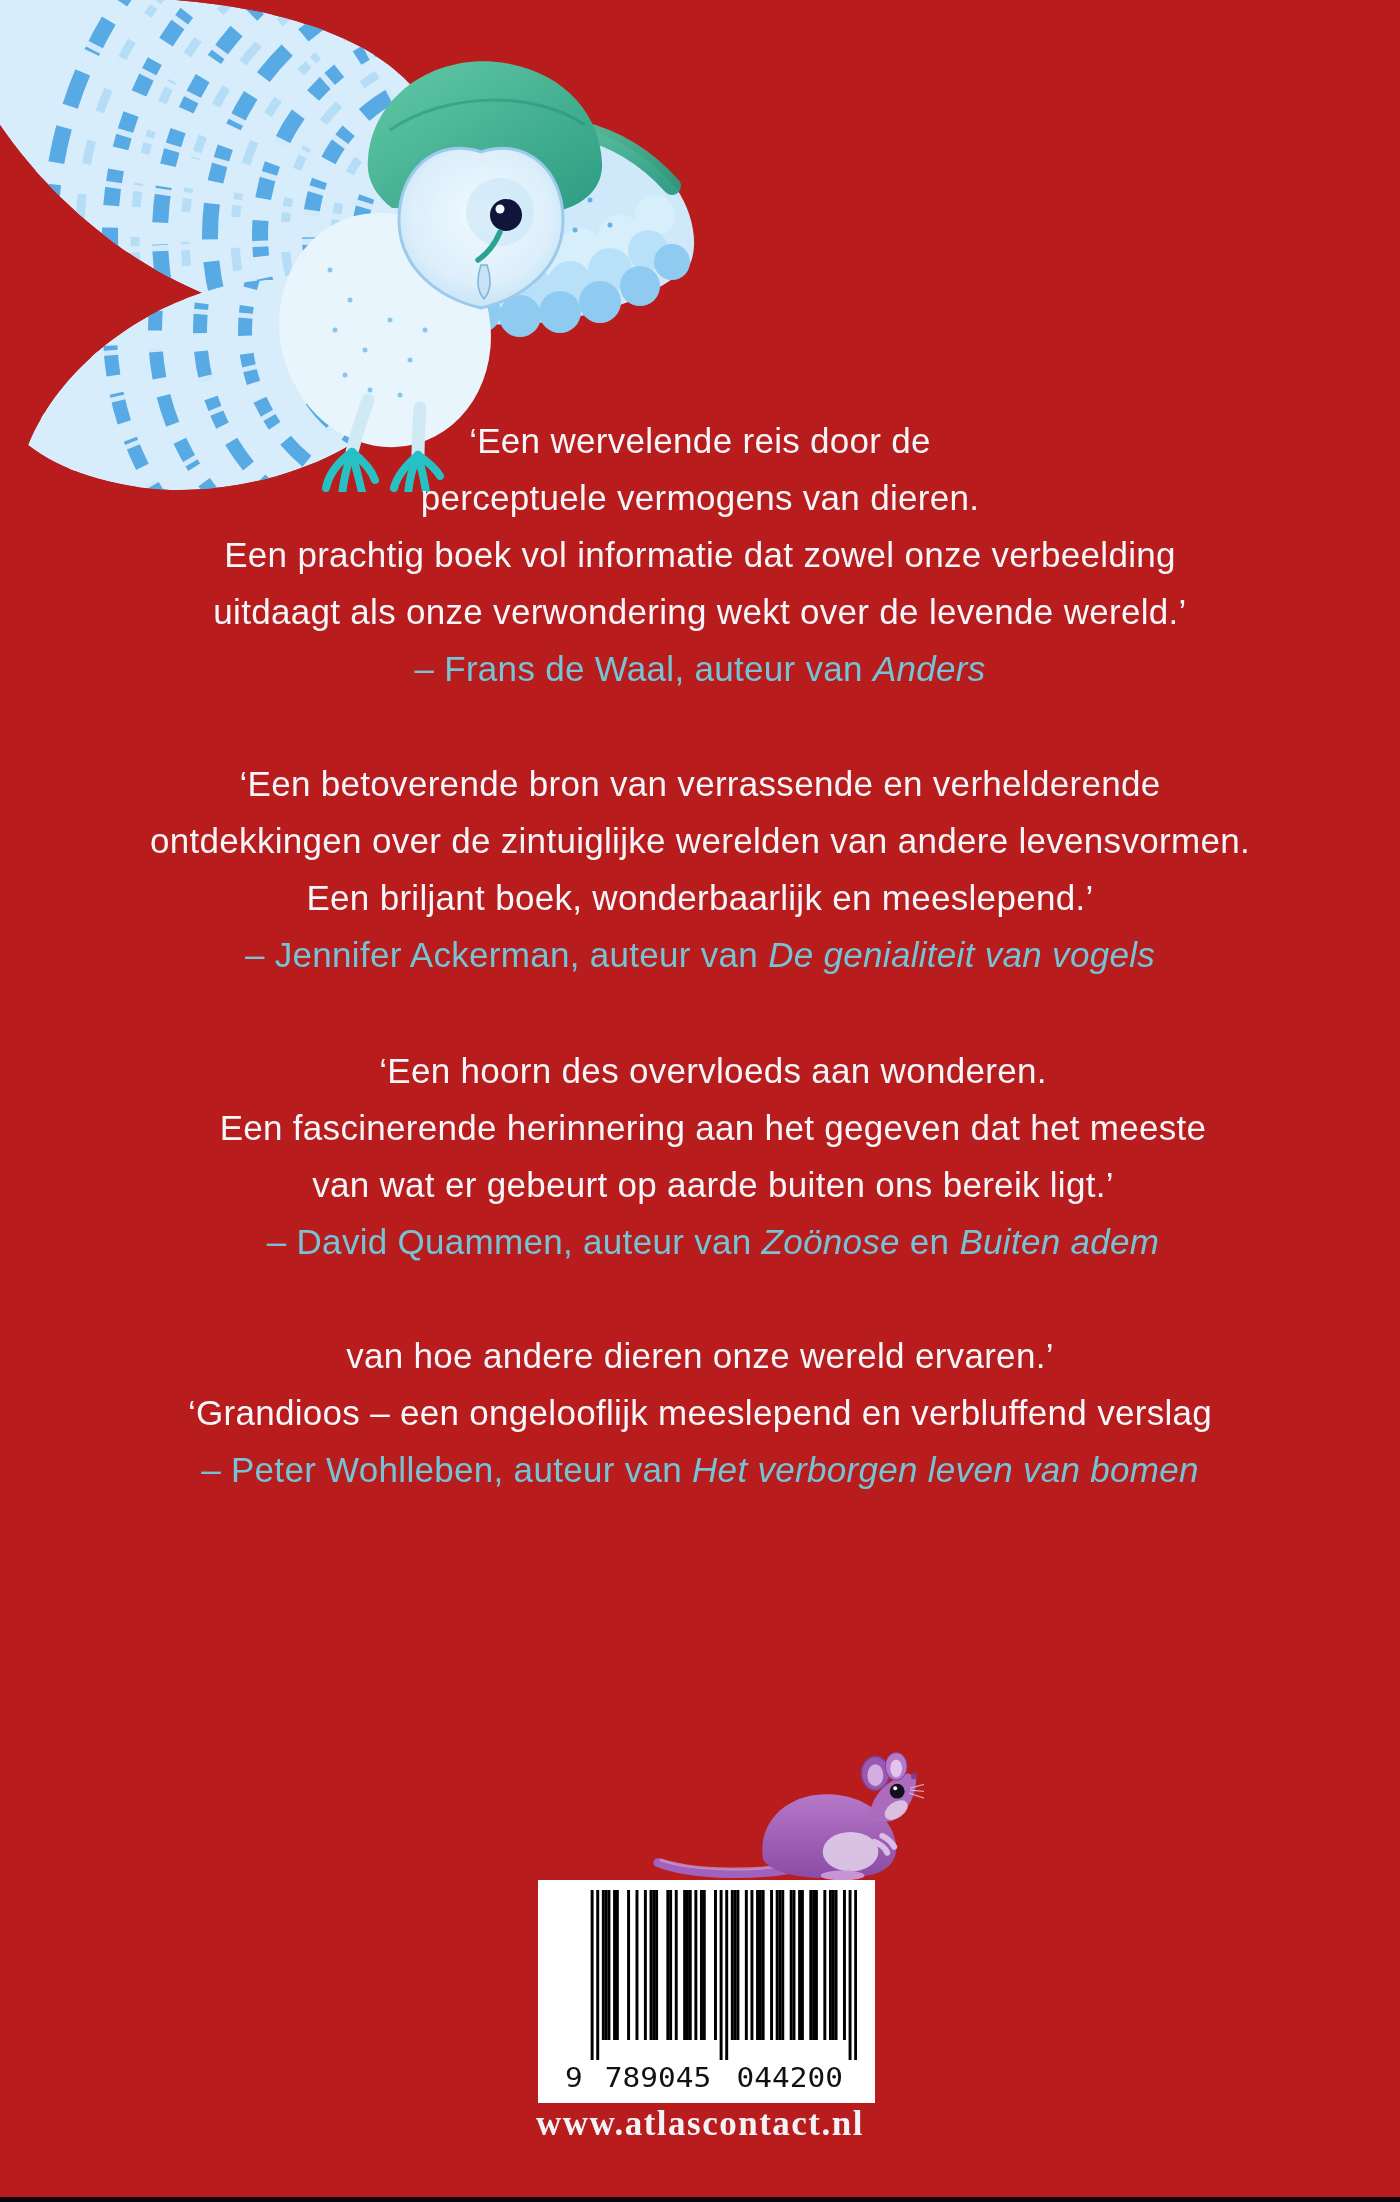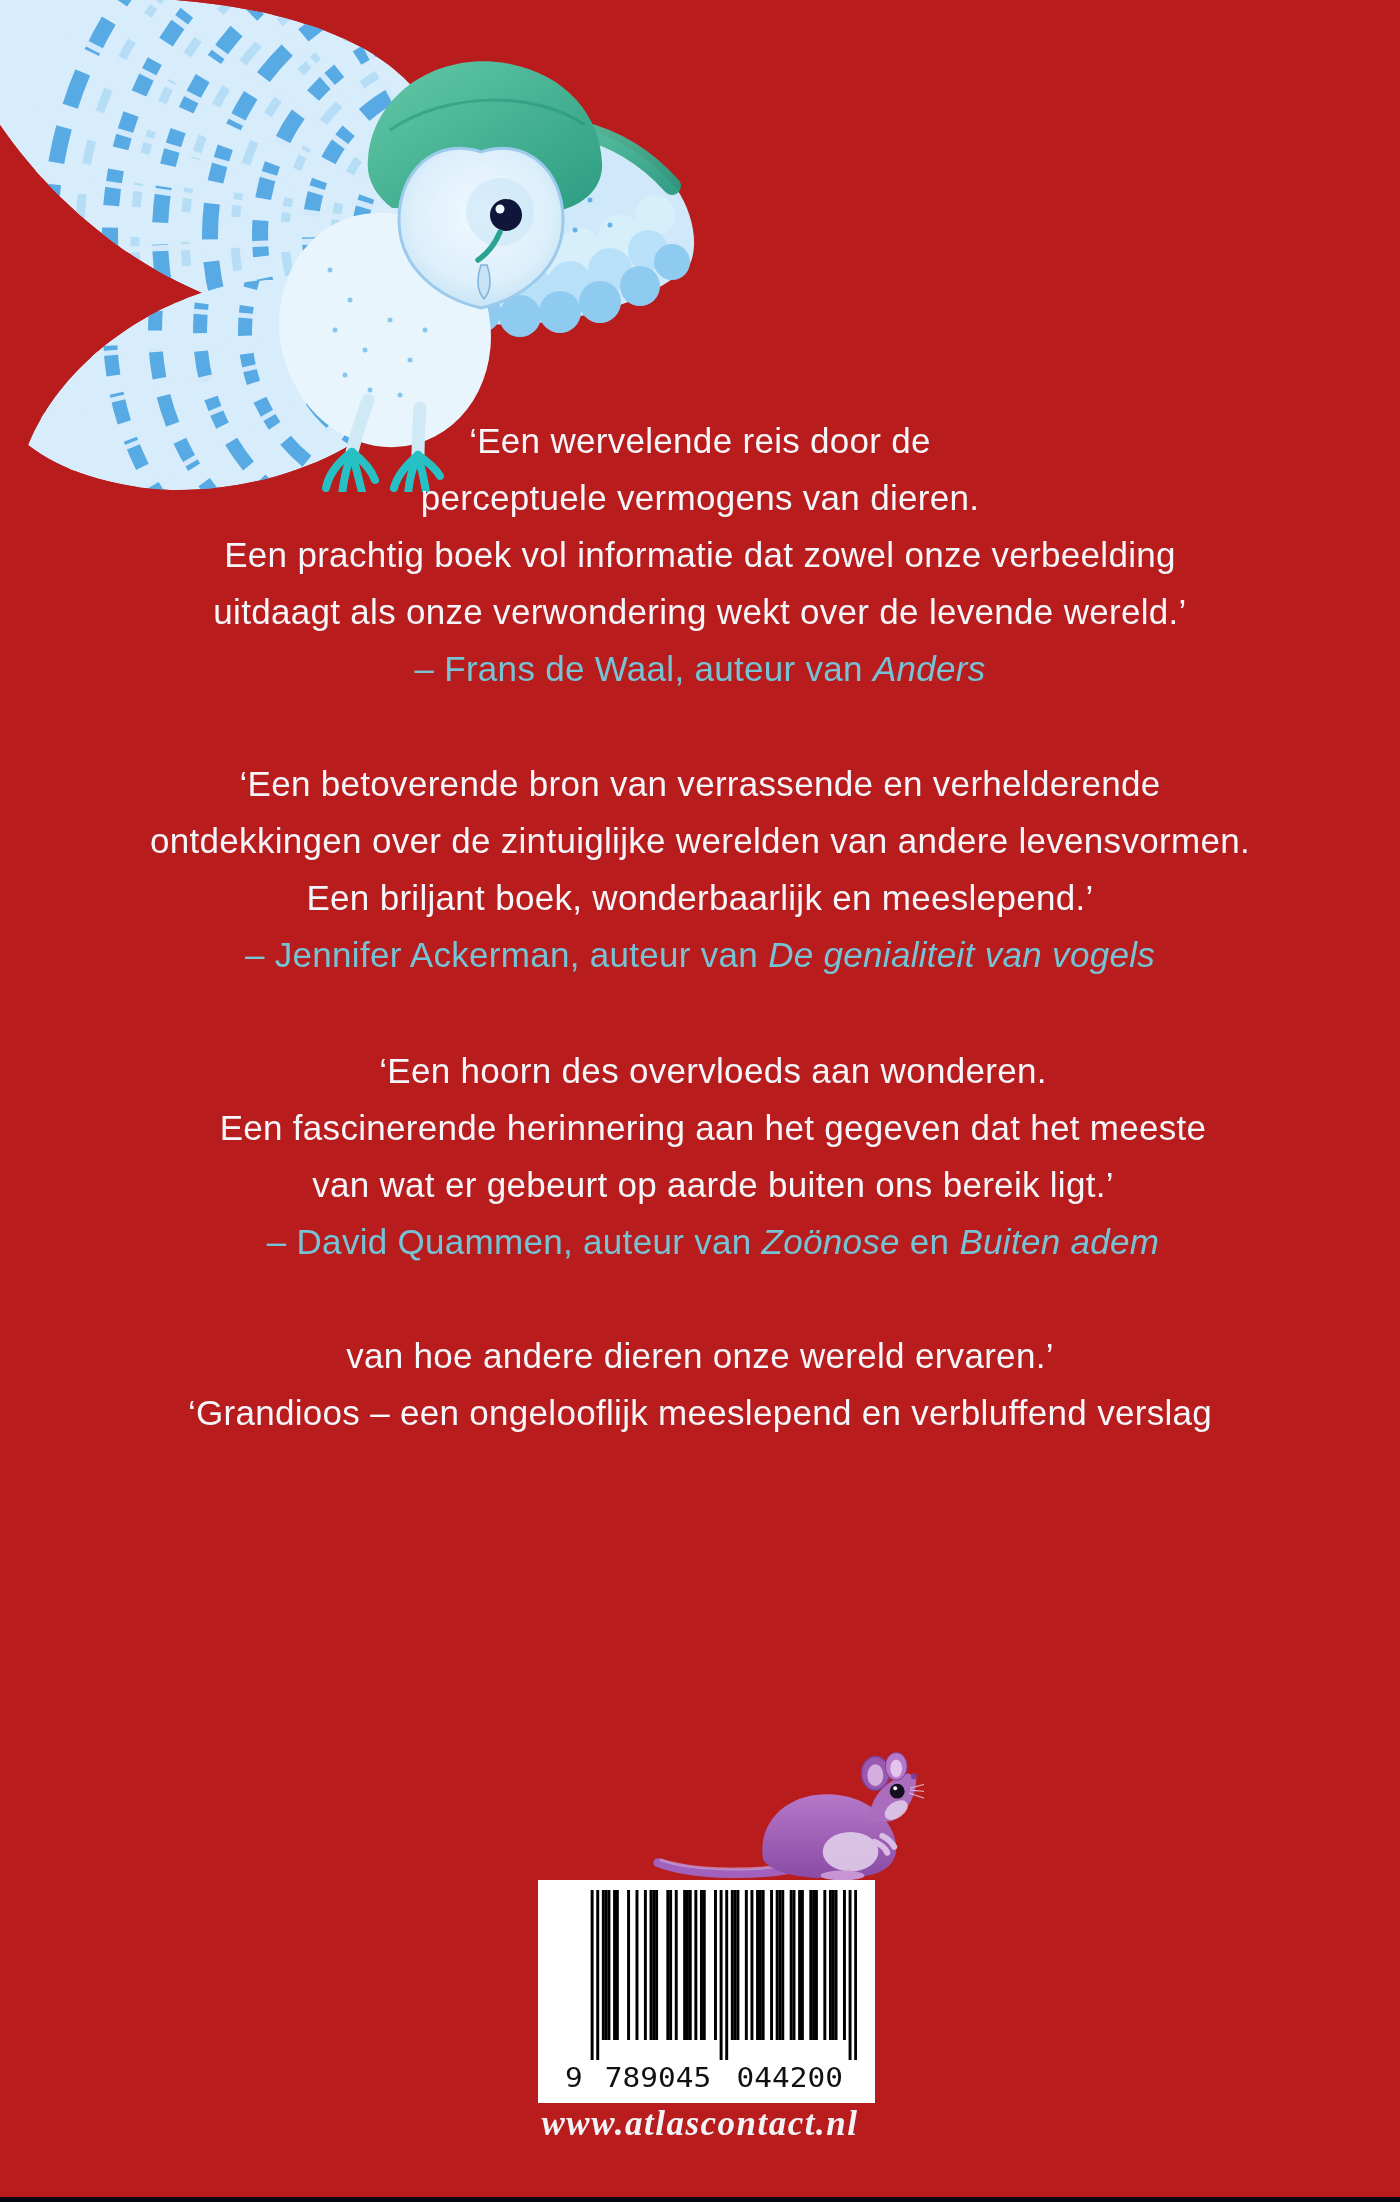--- a/index.html
+++ b/index.html
@@ -32,21 +32,21 @@
     fill:#111;
     font-family:"DejaVu Sans Mono",monospace;
     font-size:10.5px;
   }
   .website{
     position:absolute;left:0;top:2104px;width:1400px;
     text-align:center;
     color:#f2f3f7;
     font-family:"Liberation Serif",serif;
     font-weight:700;
-    font-size:35px;letter-spacing:1.5px;font-style:italic;
+    font-size:35px;letter-spacing:1.5px;
   }
   .bottom-edge{position:absolute;left:0;bottom:0;width:1400px;height:5px;background:#07070f;}
 </style>
 </head>
 <body>
 
 <div class="cover">
 
   <svg class="owl-svg" viewBox="0 0 700 492" aria-hidden="true">
     <defs>
@@ -218,20 +218,21 @@
   <div class="quote q3">
     <div>‘Een hoorn des overvloeds aan wonderen.</div>
     <div>Een fascinerende herinnering aan het gegeven dat het meeste</div>
     <div>van wat er gebeurt op aarde buiten ons bereik ligt.’</div>
     <div class="attr"><span>– David Quammen, auteur van </span><span class="it">Zoönose</span><span> en </span><span class="it">Buiten adem</span></div>
   </div>
 
   <div class="quote q4">
     <div>van hoe andere dieren onze wereld ervaren.’</div>
     <div>‘Grandioos – een ongelooflijk meeslepend en verbluffend verslag</div>
+    <div class="attr"><span>– Peter Wohlleben, auteur van </span><span class="it">Het verborgen leven van bomen</span></div>
   </div>
 
   <svg class="mouse-svg" viewBox="0 0 280 135" aria-hidden="true">
     <defs>
       <linearGradient id="gMouse" x1="0" y1="0" x2="0" y2="1">
         <stop offset="0%" stop-color="#b678c8"></stop>
         <stop offset="100%" stop-color="#8a4ba5"></stop>
       </linearGradient>
     </defs>
     <path d="M12,115 C45,128 120,131 168,116 C184,110 195,103 199,95" fill="none" stroke="#a161bd" stroke-width="9" stroke-linecap="round"></path>

